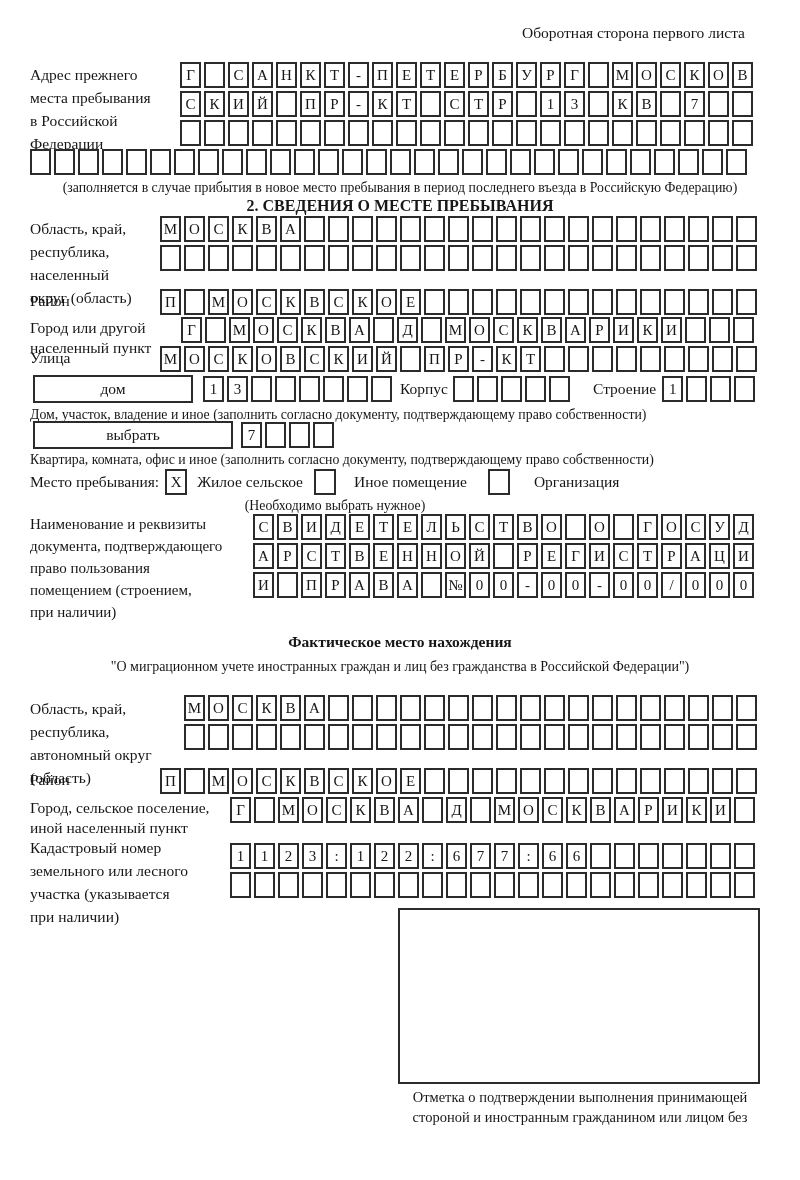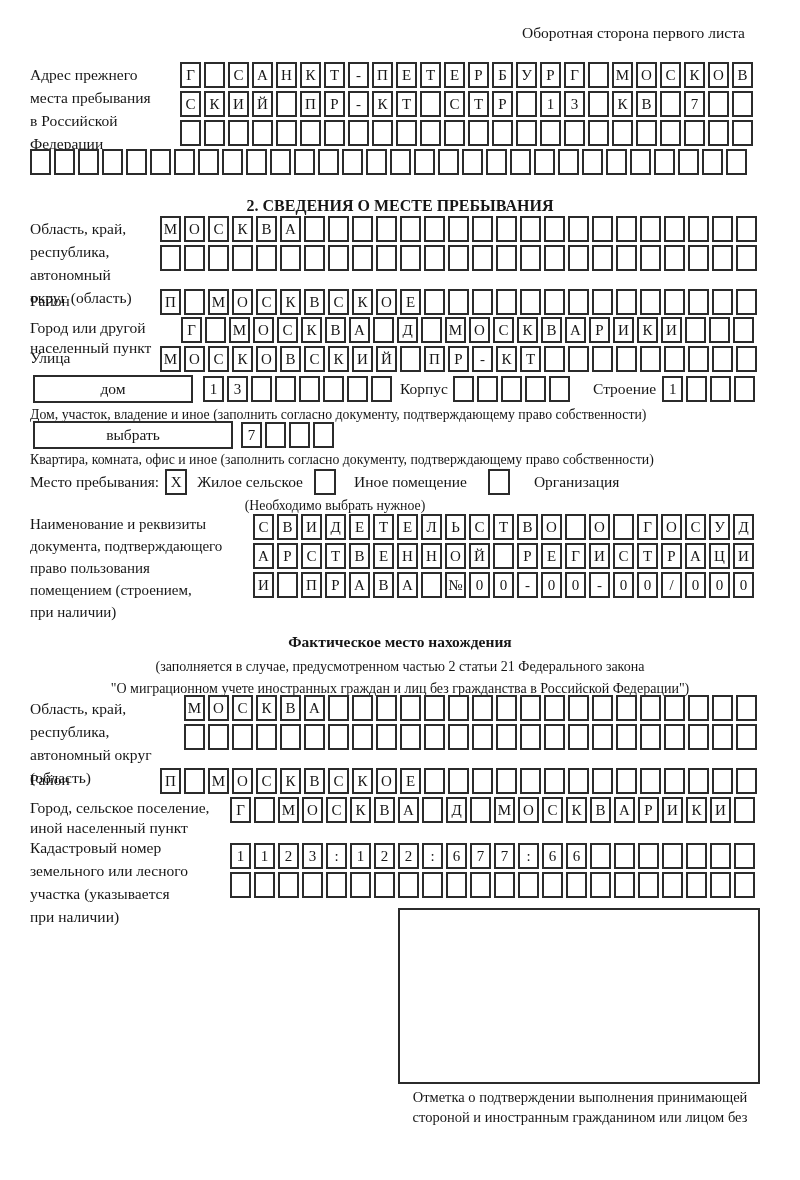--- a/index.html
+++ b/index.html
@@ -152,27 +152,28 @@
       <span class="cell"></span>
       <span class="cell"></span>
       <span class="cell"></span>
       <span class="cell"></span>
       <span class="cell"></span>
       <span class="cell"></span>
       <span class="cell"></span>
       <span class="cell"></span>
       <span class="cell"></span>
     </div>
+  <div class="abs note center" style="left:0;top:180px;width:800px;">(заполняется в случае прибытия в новое место пребывания в период последнего въезда в Российскую Федерацию)</div>
 
   <div class="abs title center" style="left:0;top:197px;width:800px;">2. СВЕДЕНИЯ О МЕСТЕ ПРЕБЫВАНИЯ</div>
 
   <div class="abs lines15" style="left:30px;top:217px;">
       <div>Область, край,</div>
       <div>республика,</div>
-      <div>автономный</div>
+      <div>населенный</div>
       <div>округ (область)</div>
     </div>
   <div class="abs cells" style="left:160px;top:216px;">
       <span class="cell">М</span>
       <span class="cell">О</span>
       <span class="cell">С</span>
       <span class="cell">К</span>
       <span class="cell">В</span>
       <span class="cell">А</span>
       <span class="cell"></span>
@@ -436,21 +437,20 @@
       <span class="cell">0</span>
       <span class="cell">0</span>
       <span class="cell">/</span>
       <span class="cell">0</span>
       <span class="cell">0</span>
       <span class="cell">0</span>
     </div>
 
   <div class="abs center" style="left:0;top:633px;width:800px;font-size:15.5px;font-weight:bold;">Фактическое место нахождения</div>
   <div class="abs notes-c" style="left:0;top:656px;width:800px;">
-      <div>(заполняется в случае, предусмотренном частью 2 статьи 21 Федерального закона</div>
       <div>"О миграционном учете иностранных граждан и лиц без гражданства в Российской Федерации")</div>
     </div>
 
   <div class="abs lines15" style="left:30px;top:697px;">
       <div>Область, край,</div>
       <div>республика,</div>
       <div>автономный округ</div>
       <div>(область)</div>
     </div>
   <div class="abs cells" style="left:184px;top:695px;">

